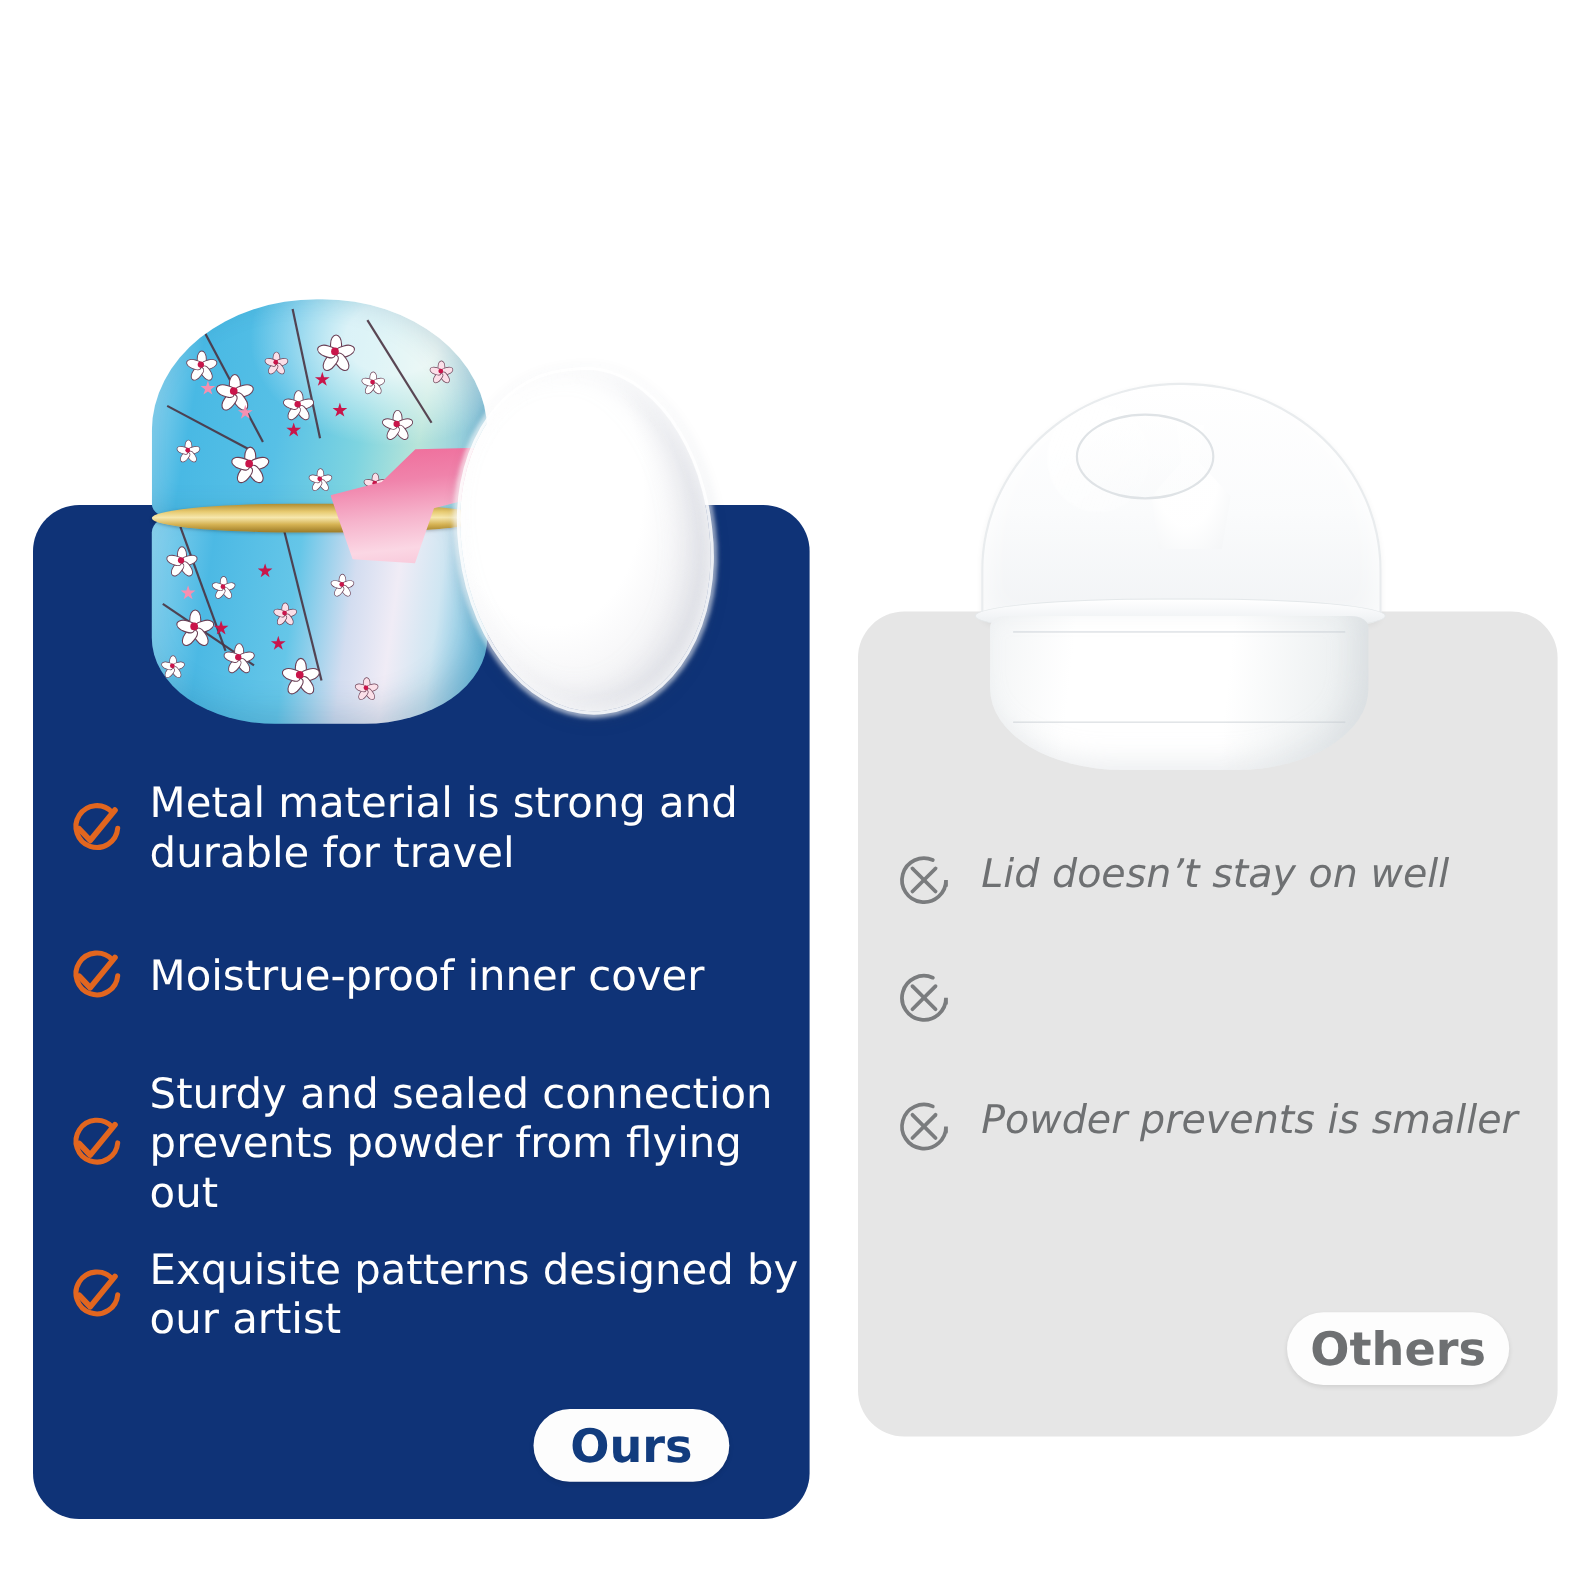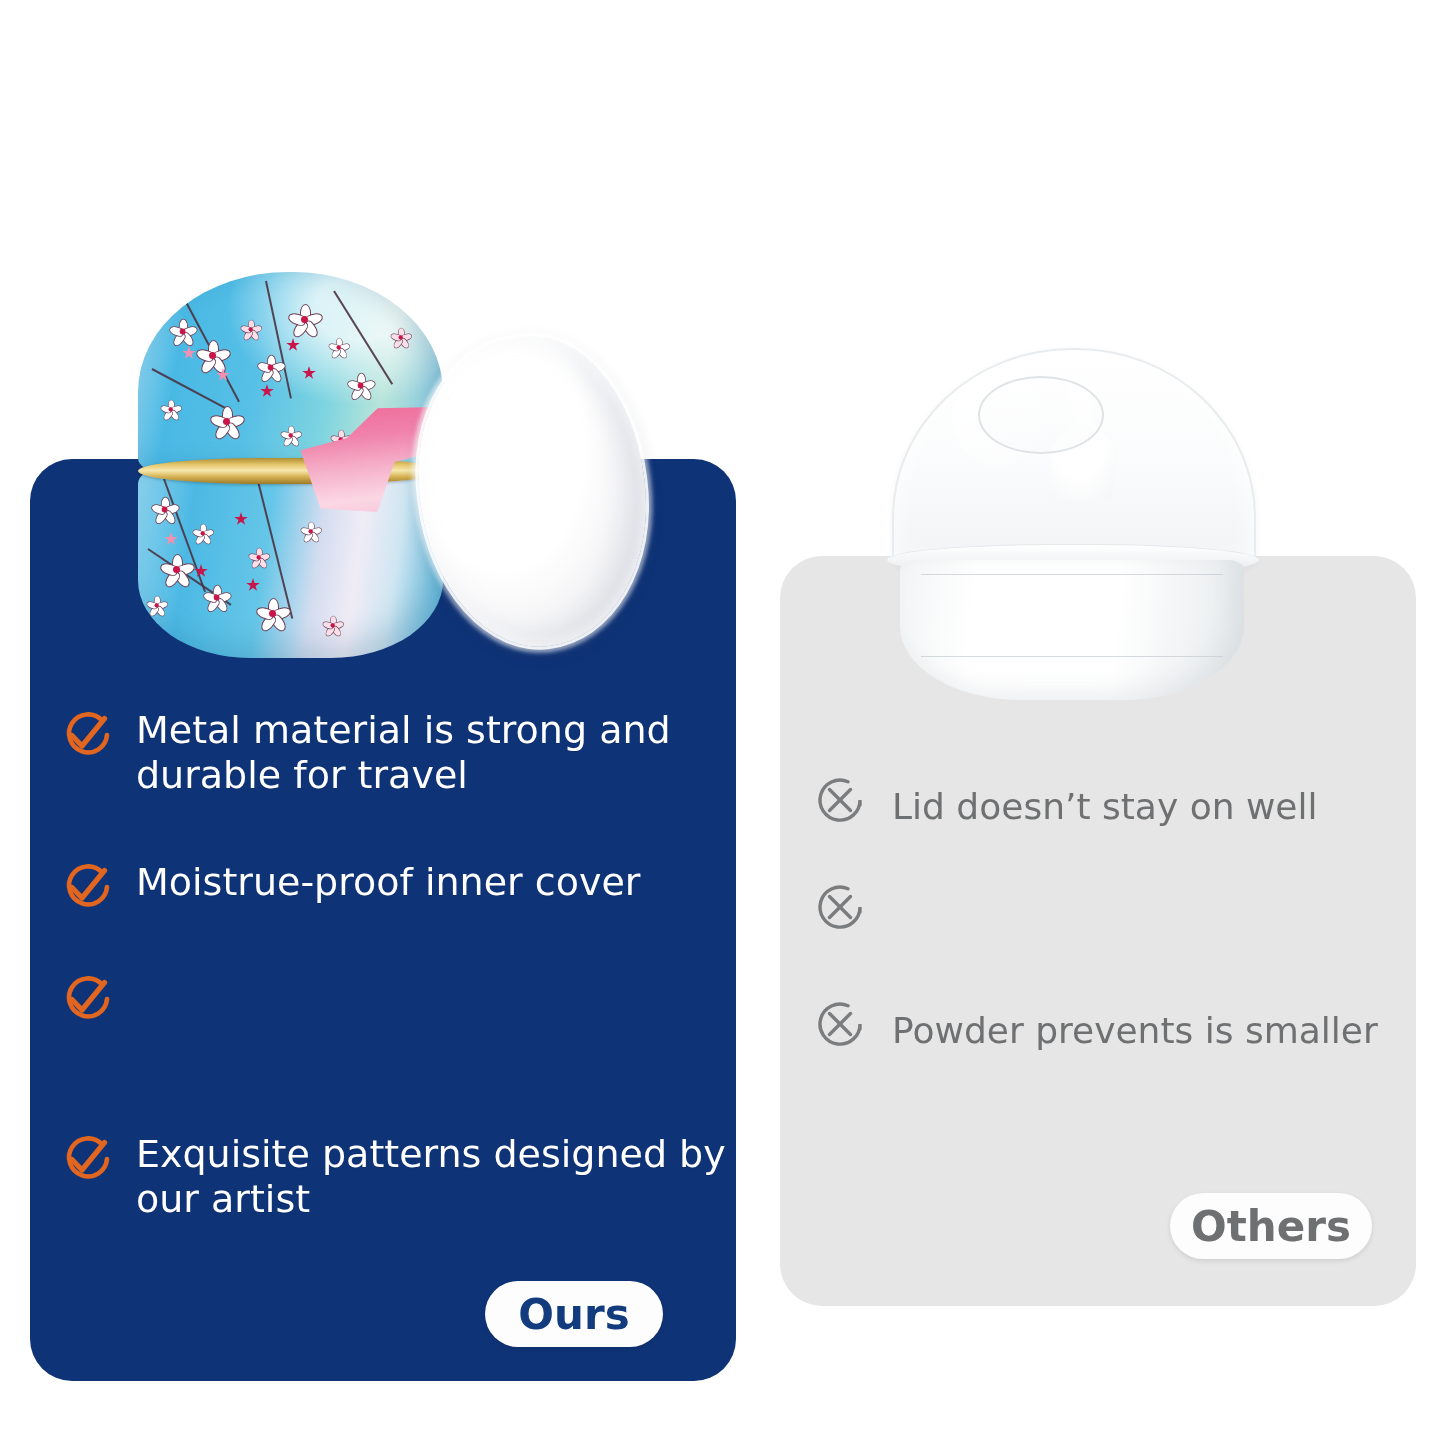--- a/index.html
+++ b/index.html
@@ -268,21 +268,21 @@
   
   #list-ours {
     position: absolute;
     left: 58px;
     top: 706px;
     width: 672px;
   }
   .row-ours {
     position: absolute;
     display: flex;
-    align-items: flex-start;
+    align-items: center;
     gap: 22px;
   }
   .row-ours .txt {
     color: #ffffff;
     font-family: "DejaVu Sans", sans-serif;
     font-size: 38px;
     line-height: 1.18;
     font-weight: 400;
     text-shadow: 0 1px 0 rgba(0,0,0,.12);
     white-space: pre-line;
@@ -291,22 +291,23 @@
 
   #list-others {
     position: absolute;
     left: 812px;
     top: 772px;
     width: 600px;
   }
   .row-others {
     position: absolute;
     display: flex;
-    align-items: flex-end;
+    align-items: flex-start;
     gap: 24px;
+    font-style: italic;
   }
   .row-others .txt {
     color: #6E7072;
     font-family: "DejaVu Sans", sans-serif;
     font-size: 36px;
     line-height: 1.2;
     font-weight: 400;
     white-space: pre-line;
     padding-top: 1px;
   }
@@ -580,20 +581,22 @@
         <path d="M14 29.5 L24 40 L46.5 12.5" fill="none" stroke="#E2661F" stroke-width="5.2" stroke-linecap="round" stroke-linejoin="round"></path>
       </svg>
       <div class="txt">Moistrue-proof inner cover</div>
     </div>
 
     <div class="row-ours" style="top:264px; left:0px;">
       <svg class="ico" viewBox="0 0 56 56">
         <path d="M44 14.5 A19 19 0 1 0 49 29" fill="none" stroke="#E2661F" stroke-width="4.6" stroke-linecap="round"></path>
         <path d="M14 29.5 L24 40 L46.5 12.5" fill="none" stroke="#E2661F" stroke-width="5.2" stroke-linecap="round" stroke-linejoin="round"></path>
       </svg>
+      <div class="txt">Sturdy and sealed connection
+prevents powder from flying out</div>
     </div>
 
     <div class="row-ours" style="top:424px; left:0px;">
       <svg class="ico" viewBox="0 0 56 56">
         <path d="M44 14.5 A19 19 0 1 0 49 29" fill="none" stroke="#E2661F" stroke-width="4.6" stroke-linecap="round"></path>
         <path d="M14 29.5 L24 40 L46.5 12.5" fill="none" stroke="#E2661F" stroke-width="5.2" stroke-linecap="round" stroke-linejoin="round"></path>
       </svg>
       <div class="txt">Exquisite patterns designed by
 our artist</div>
     </div>

